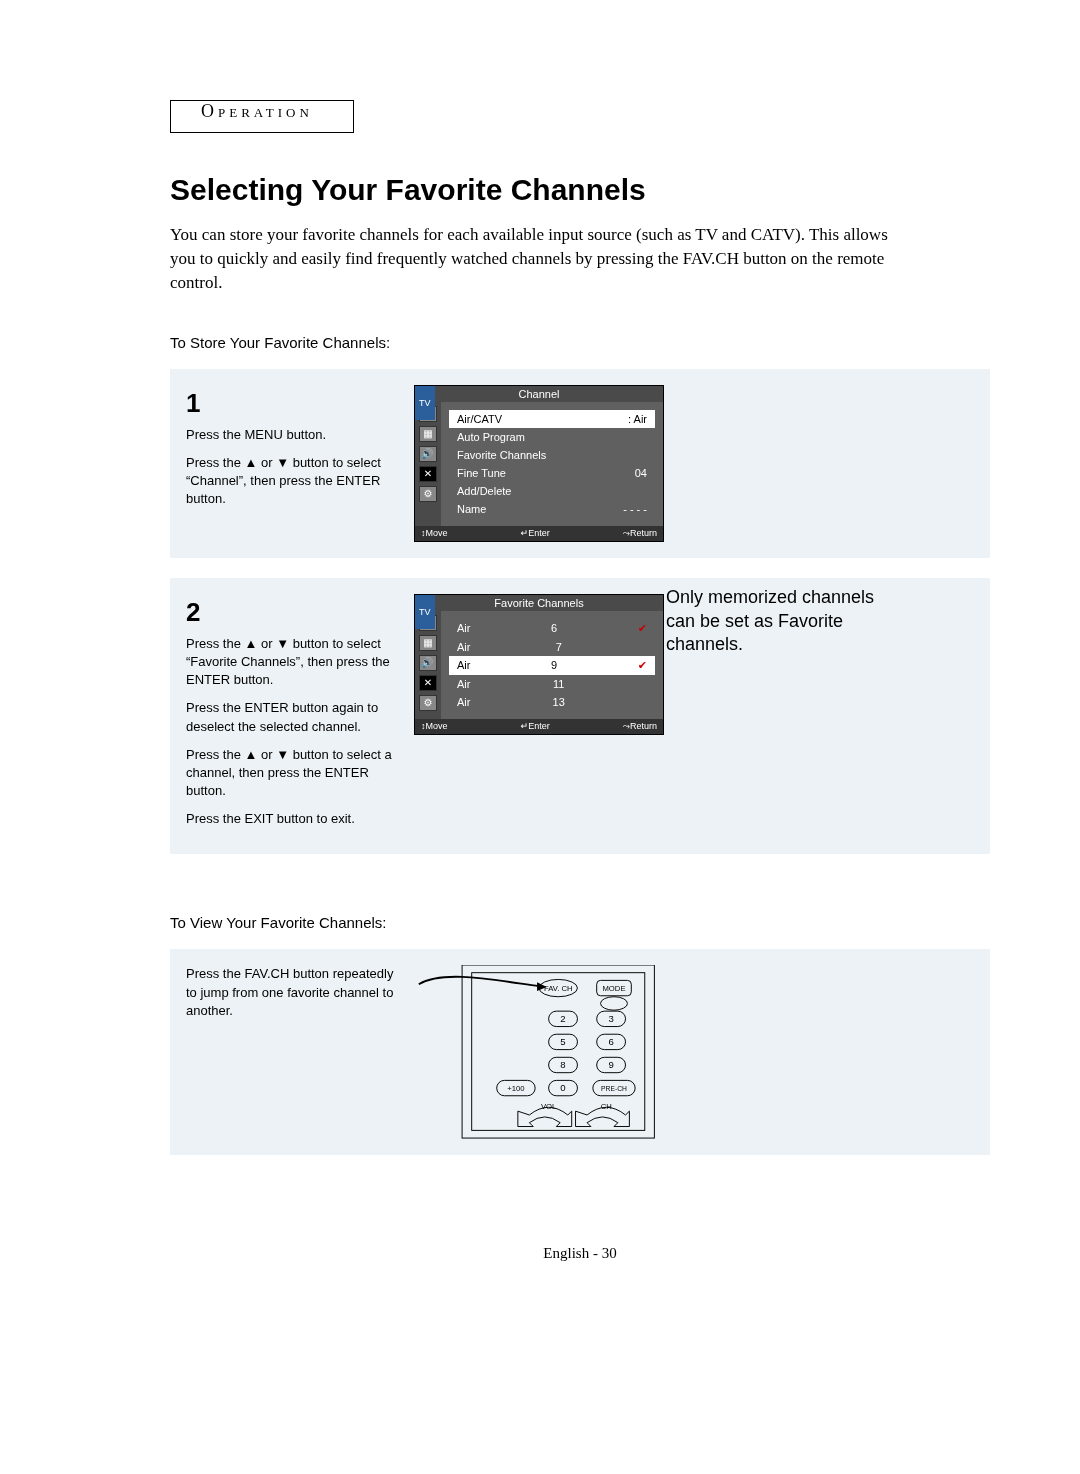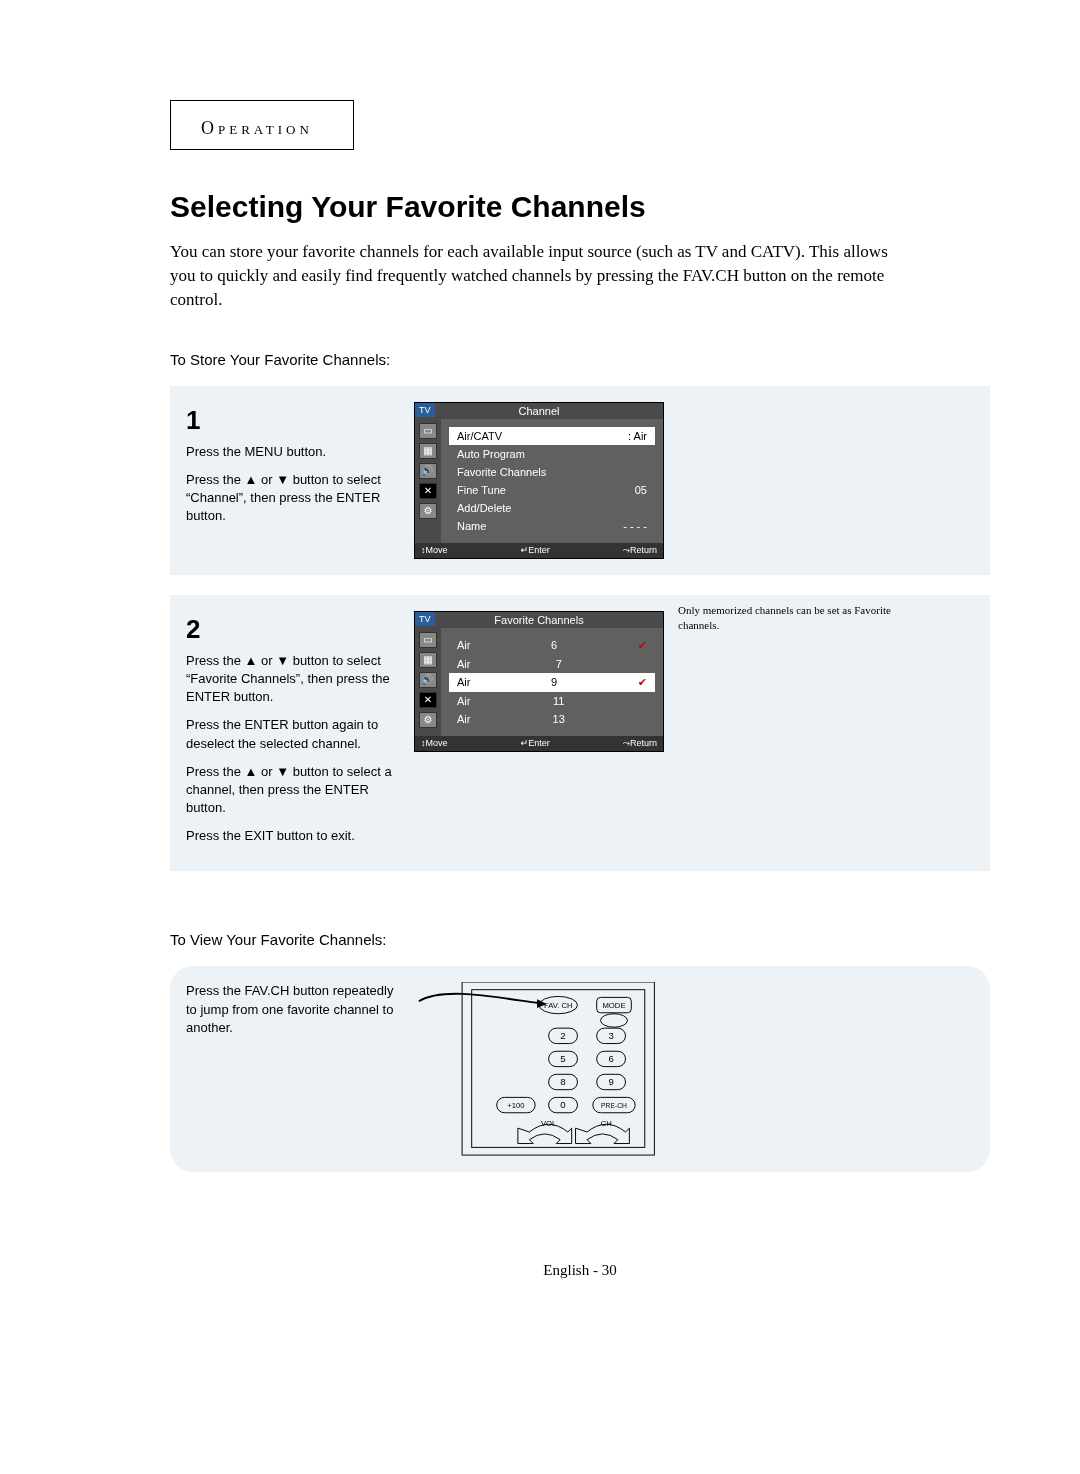--- a/index.html
+++ b/index.html
@@ -10,21 +10,21 @@
     font-family: Arial, Helvetica, sans-serif;
     color: #000;
     width: 1080px;
   }
   .page {
     padding: 100px 90px 60px 170px;
   }
   .tab {
     display: inline-block;
     border: 1px solid #000;
-    padding: 17px 40px 10px 30px;
+    padding: 0 40px 10px 30px;
     font-family: Georgia, 'Times New Roman', serif;
     font-variant: small-caps;
     letter-spacing: 4px;
     font-size: 18px;
     margin-bottom: 40px;
   }
   .section-title {
     font-family: Arial, Helvetica, sans-serif;
     font-weight: bold;
     font-size: 30px;
@@ -78,21 +78,21 @@
     text-align: center;
     padding: 2px 0;
     color: #fff;
     position: relative;
   }
   .osd-title .tv-tag {
     position: absolute;
     left: 0; top: 0;
     background: #2b5f9b;
     color: #fff;
-    padding: 2px 4px;
+    padding: 12px 4px;
     font-size: 9px;
   }
   .osd-body {
     display: flex;
   }
   .osd-icons {
     width: 26px;
     background: #4a4a4a;
     display: flex;
     flex-direction: column;
@@ -126,36 +126,35 @@
   .osd-footer {
     display: flex;
     justify-content: space-between;
     background: #333;
     padding: 2px 6px;
     font-size: 9px;
   }
 
   .side-note {
     position: absolute;
-    left: 508px;
+    left: 496px;
     top: 8px;
     width: 230px;
-    font-family: Liberation Serif, serif;
-    font-size: 11px;
+    font-family: Liberation Sans, sans-serif;
+    font-size: 18px;
     line-height: 1.3;
     background: transparent;
   }
 
   .remote-block {
     display: flex;
     gap: 18px;
     background: #ecf2f5;
     padding: 16px;
     align-items: flex-start;
-    border-radius: 23px;
   }
   .remote-svg {
     width: 250px;
   }
   .footer-page {
     text-align: center;
     font-family: Georgia, 'Times New Roman', serif;
     font-size: 15px;
     margin-top: 90px;
   }
@@ -202,21 +201,21 @@
           <div class="osd-row">
             <span>Auto Program</span>
             <span></span>
           </div>
           <div class="osd-row">
             <span>Favorite Channels</span>
             <span></span>
           </div>
           <div class="osd-row">
             <span>Fine Tune</span>
-            <span>05</span>
+            <span>04</span>
           </div>
           <div class="osd-row">
             <span>Add/Delete</span>
             <span></span>
           </div>
           <div class="osd-row">
             <span>Name</span>
             <span>- - - -</span>
           </div>
         </div>

